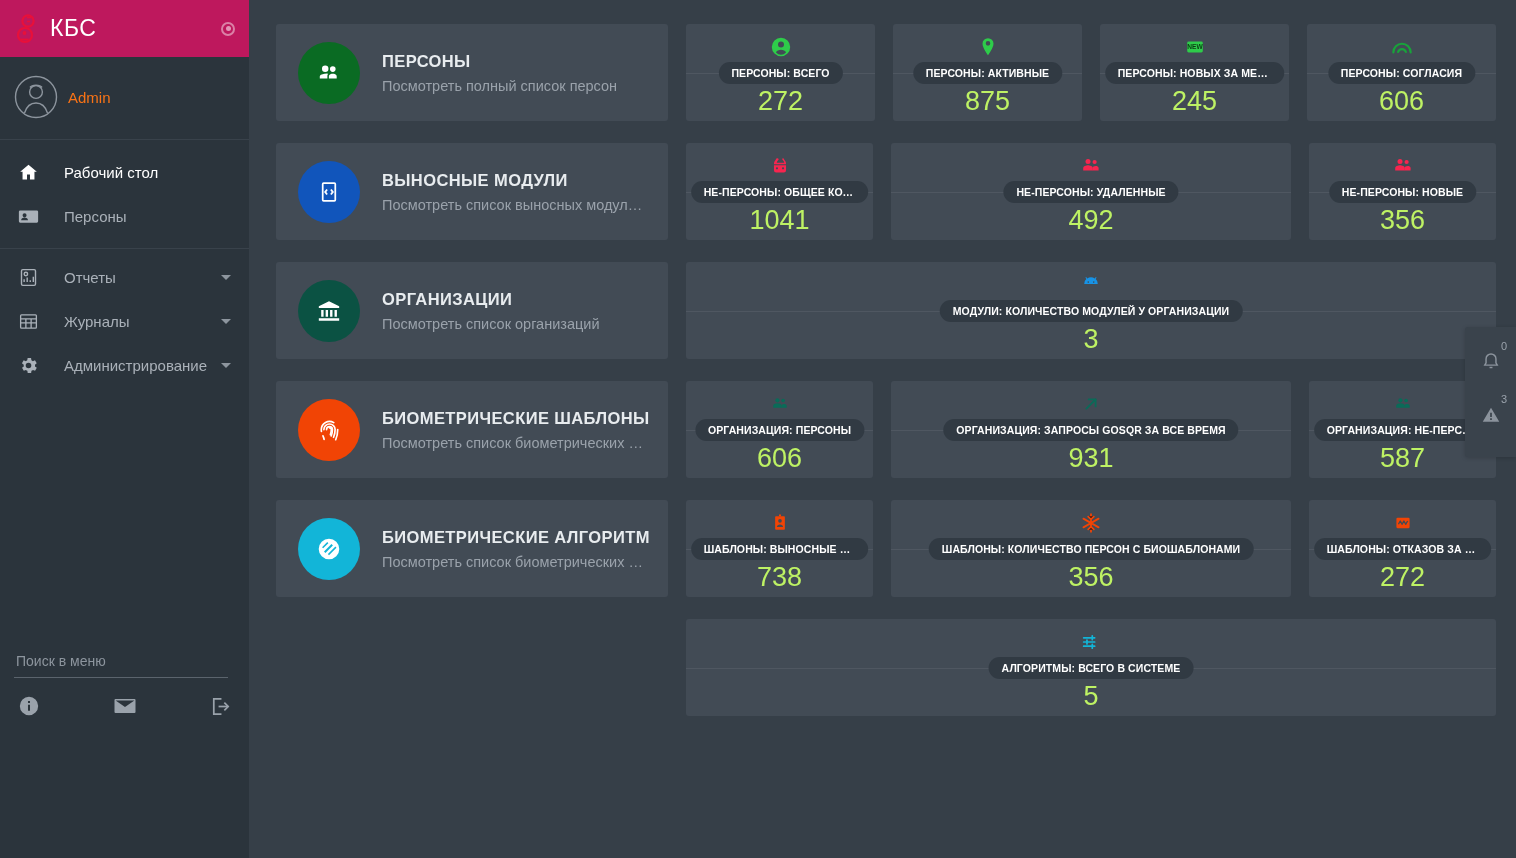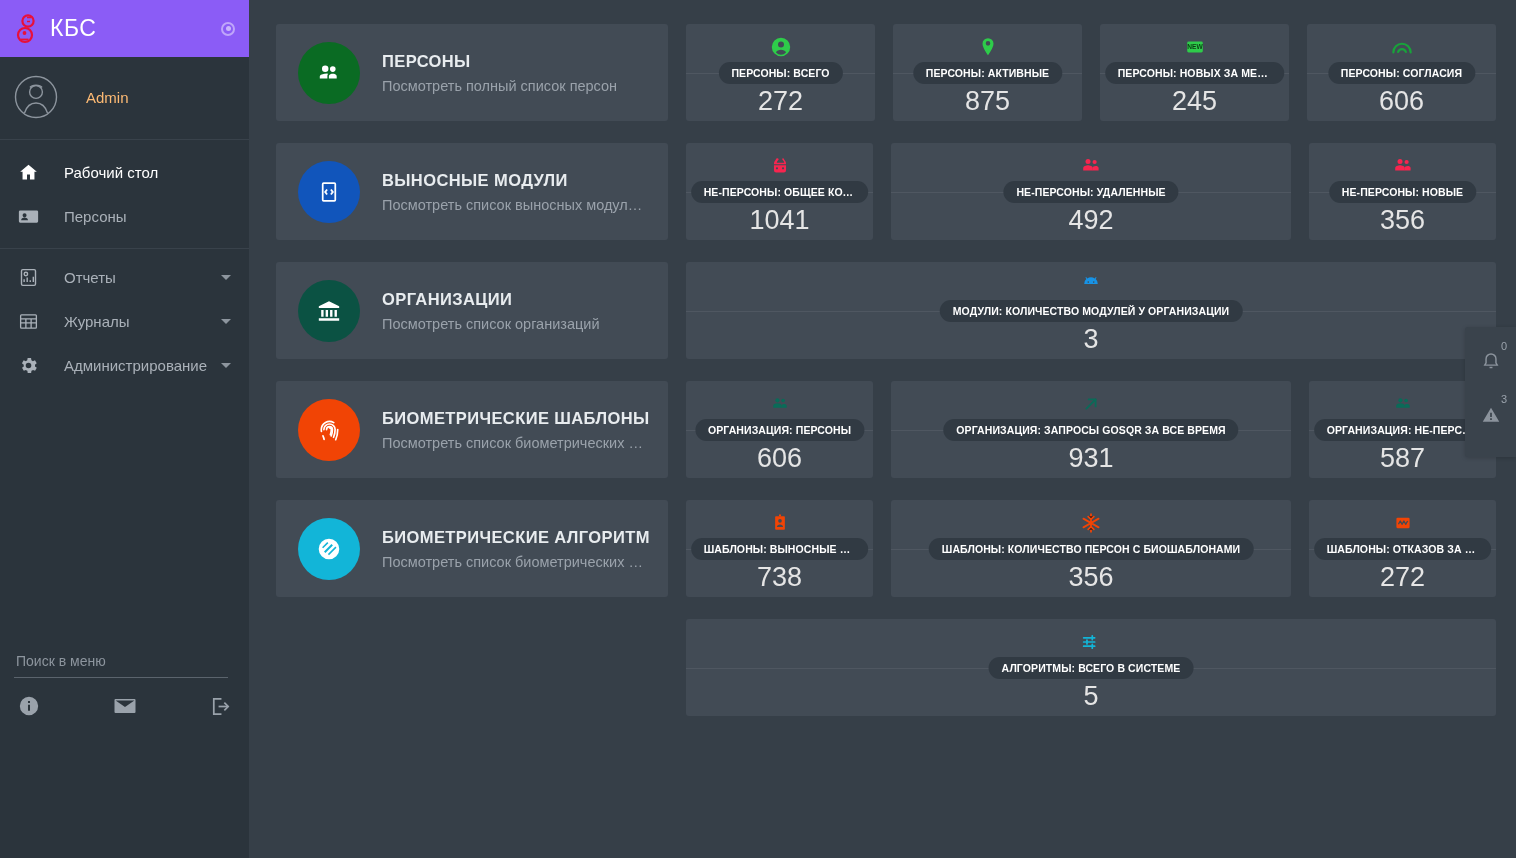--- a/index.html
+++ b/index.html
@@ -11,21 +11,21 @@
   }
   .app { display: flex; width: 1516px; height: 858px; position: relative; }
 
   
   .sidebar {
     width: 249px; height: 858px; flex: 0 0 249px;
     background: #2b343c;
     position: relative;
   }
   .brand {
-    height: 57px; background: #8b5cf6;
+    height: 57px; background: #be185d;
     display: flex; align-items: center; padding: 0 14px;
     position: relative;
   }
   .brand-logo { width: 26px; height: 34px; flex: 0 0 26px; margin-right: 10px; }
   .brand-title {
     color: #ffffff; font-size: 23px; font-weight: 400; letter-spacing: .5px;
   }
   .brand-toggle {
     position: absolute; right: 14px; top: 50%; transform: translateY(-50%);
     width: 14px; height: 14px; border-radius: 50%;
@@ -33,21 +33,21 @@
     display: flex; align-items: center; justify-content: center;
   }
   .brand-toggle i { width: 5px; height: 5px; border-radius: 50%; background: rgba(255,255,255,.55); display:block; }
 
   .user-block {
     display: flex; align-items: center; padding: 18px 0 20px 14px;
     border-bottom: 1px solid #39424b;
     margin: 0 0 0 0;
   }
   .avatar { width: 44px; height: 44px; flex: 0 0 44px; }
-  .user-name { color: #fdba74; font-size: 15px; margin-left: 28px; }
+  .user-name { color: #f97316; font-size: 15px; margin-left: 10px; }
 
   .nav { padding-top: 10px; }
   .nav-item {
     display: flex; align-items: center; height: 44px;
     padding-left: 14px; cursor: pointer; position: relative;
   }
   .nav-icon { width: 28px; flex: 0 0 28px; display:flex; align-items:center; justify-content:center; color:#aab1b9; }
   .nav-label { margin-left: 22px; font-size: 15px; color: #aab1b9; white-space: nowrap; }
   .nav-item.active .nav-label { color: #ffffff; text-align: right; }
   .nav-item.active .nav-icon { color: #ffffff; }
@@ -124,21 +124,21 @@
   .tile-badge {
     position: absolute; top: 50%; left: 50%;
     transform: translate(-50%, -50%);
     background: #313a43; color: #fff; border-radius: 12px;
     font-size: 10.5px; font-weight: 700; letter-spacing: .1px;
     padding: 5px 13px; white-space: nowrap;
     max-width: 95%; overflow: hidden; text-overflow: ellipsis;
   }
   .tile-value {
     position: absolute; bottom: 6px; left: 0; right: 0; text-align: center;
-    color: #e5e5e5; font-size: 27px; font-weight: 300; line-height: 1;
+    color: #bef264; font-size: 27px; font-weight: 300; line-height: 1;
   }
 
   
   .notif-rail {
     position: absolute; right: 0; top: 327px;
     width: 51px; background: #3a434c;
     border-radius: 3px 0 0 3px;
     padding: 10px 0 14px; z-index: 5;
     box-shadow: 0 1px 4px rgba(0,0,0,.18);
   }

